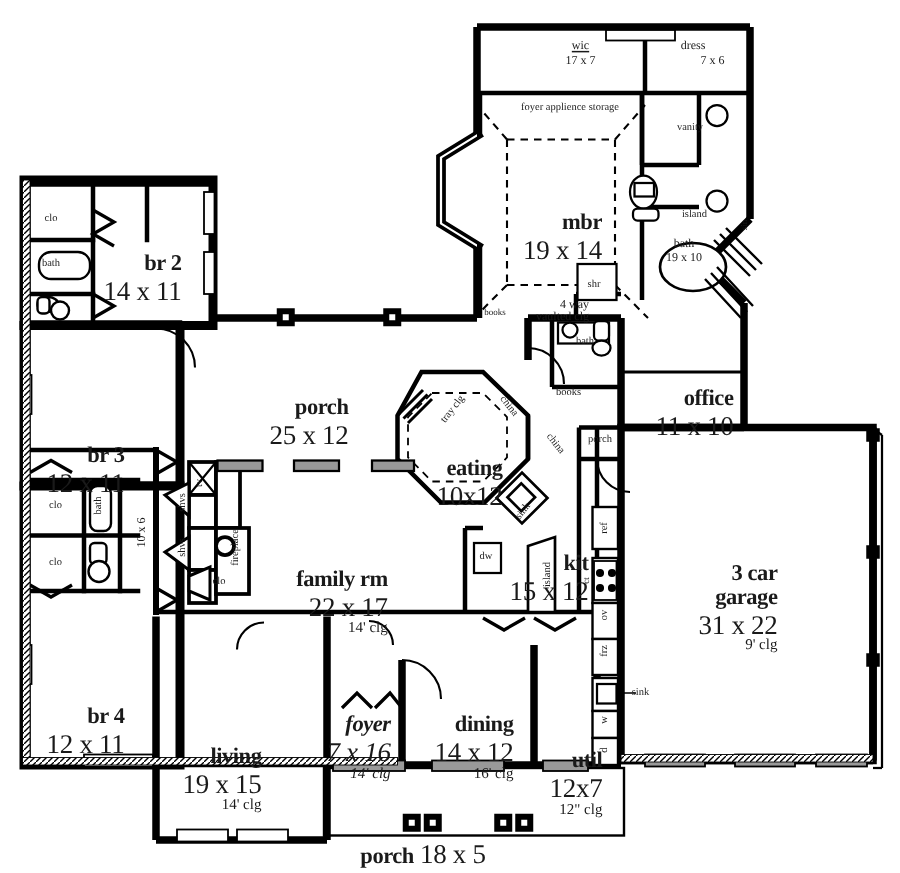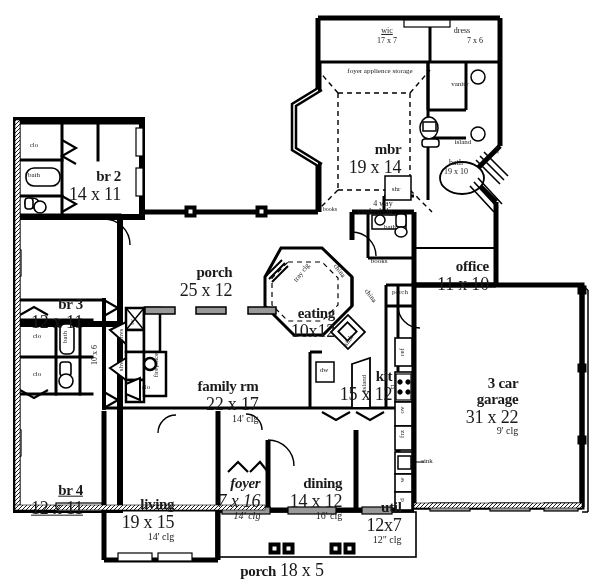--- a/index.html
+++ b/index.html
@@ -333,21 +333,21 @@
 
 <div id="room-labels">
       <div class="grp" style="left: 95px; top: 150px;">
         <div class="rm-name">br 2</div>
         <div class="rm-dim">14 x 11</div>
       </div>
       <div class="grp" style="left: 57px; top: 278px;">
         <div class="rm-name">br 3</div>
         <div class="rm-dim">12 x 11</div>
       </div>
-      <div class="grp" style="left: 57px; top: 464px; text-decoration: underline;">
+      <div class="grp" style="left: 57px; top: 452px;">
         <div class="rm-name">br 4</div>
         <div class="rm-dim">12 x 11</div>
       </div>
       <div class="grp" style="left: 148px; top: 484px;">
         <div class="rm-name">living</div>
         <div class="rm-dim">19 x 15</div>
         <div class="rm-clg">14' clg</div>
       </div>
       <div class="grp" style="left: 239px; top: 463px; font-style: italic;">
         <div class="rm-name">foyer</div>

